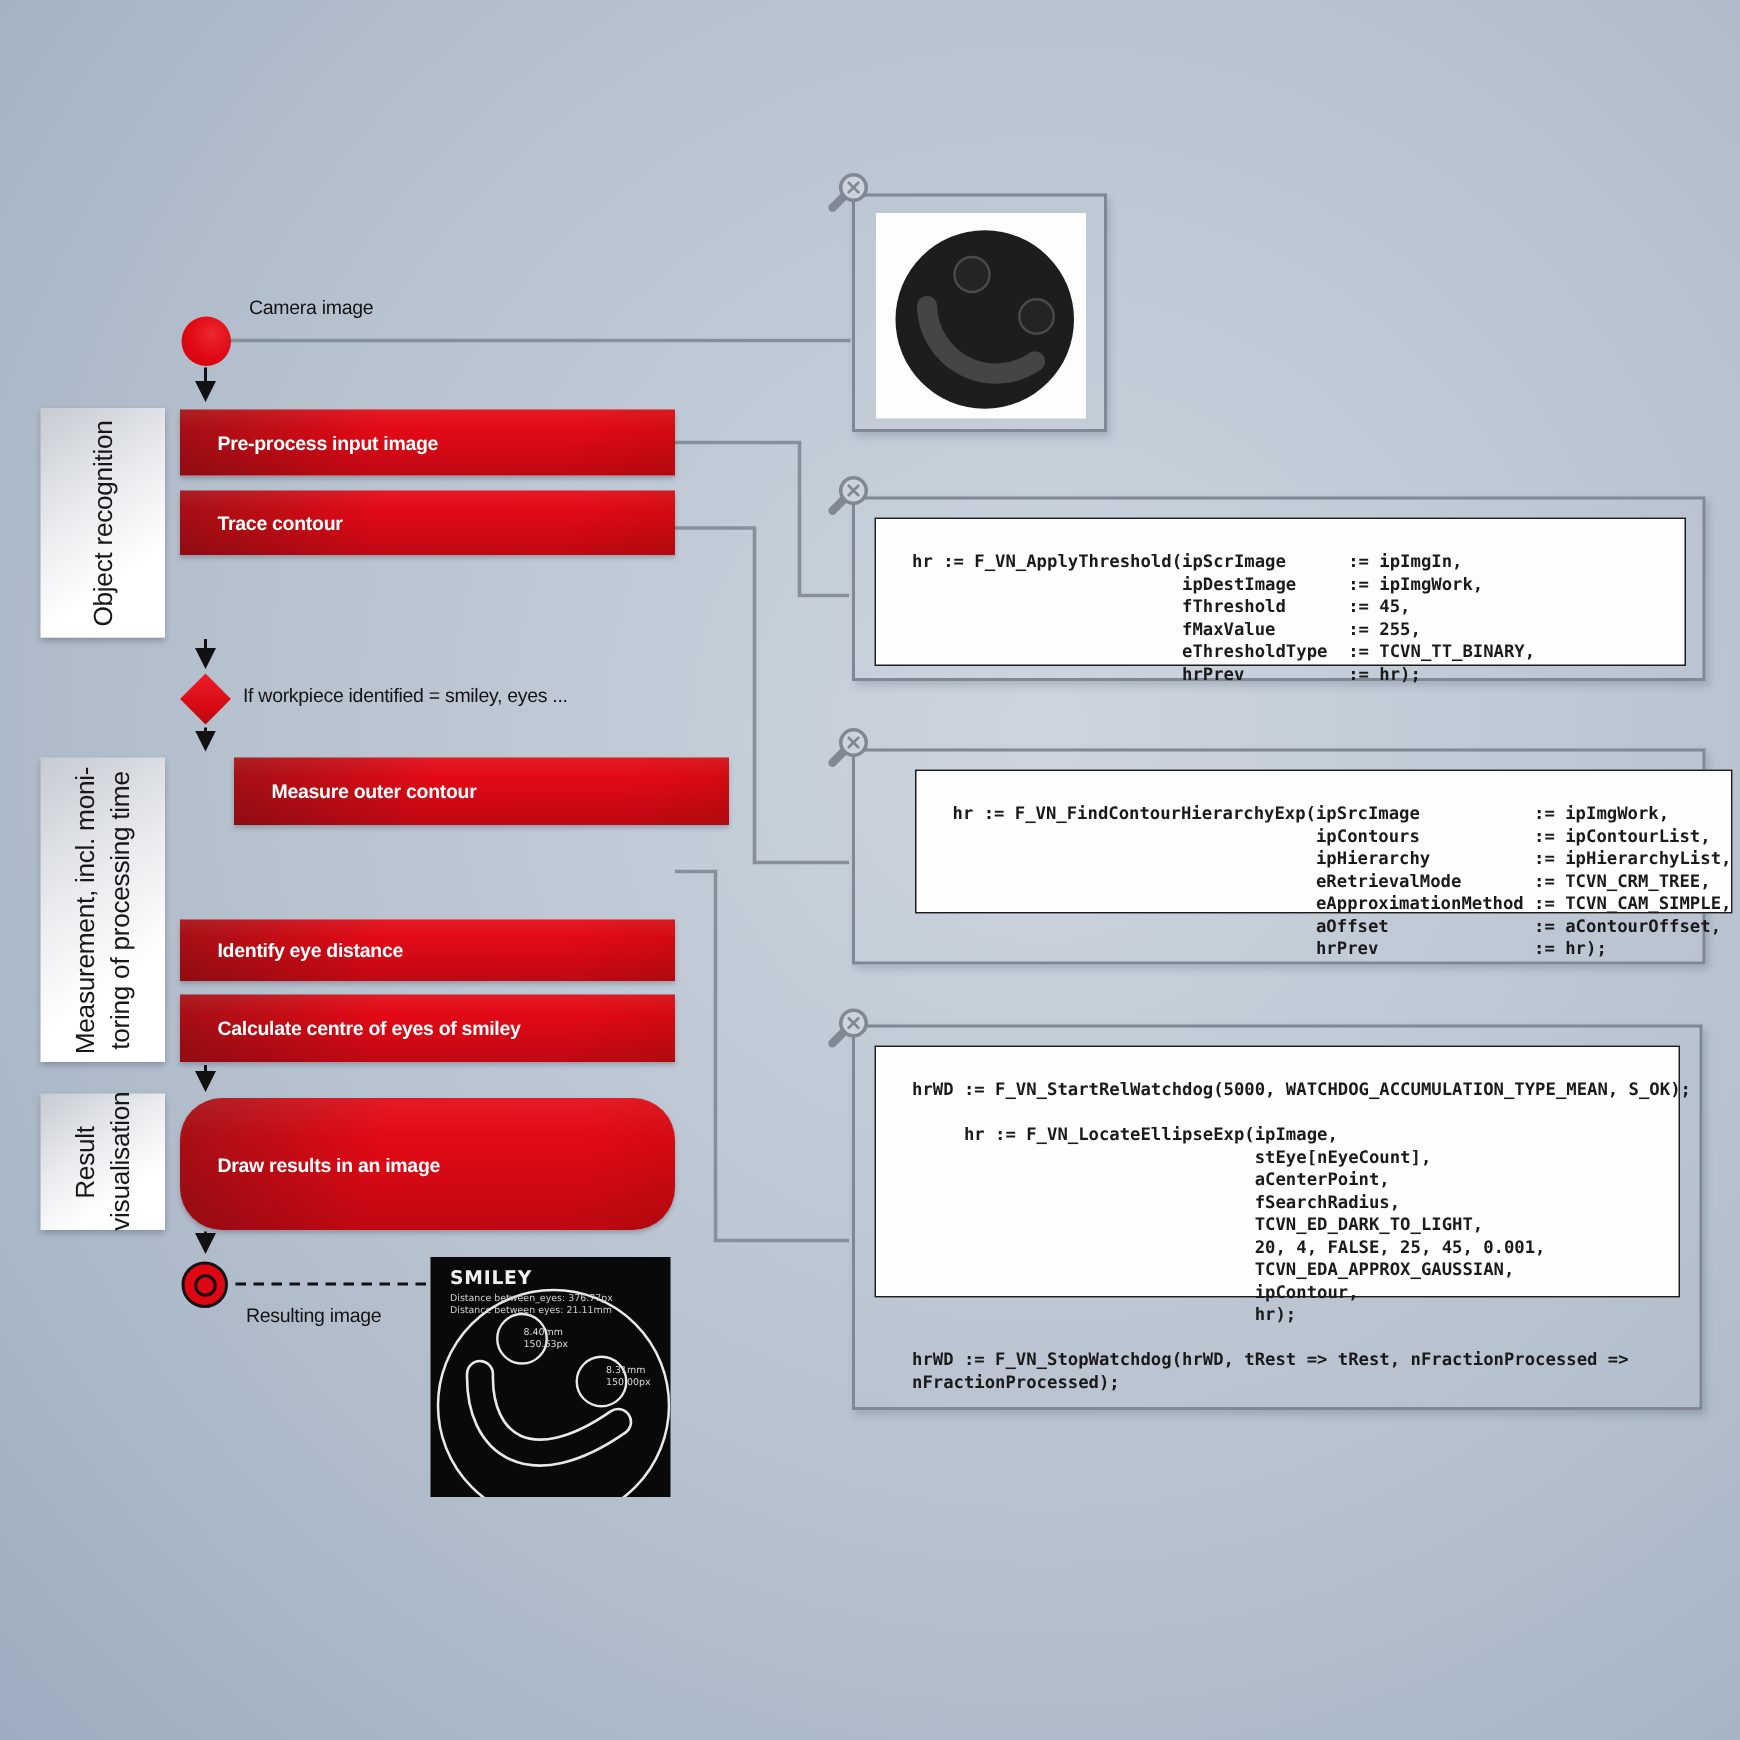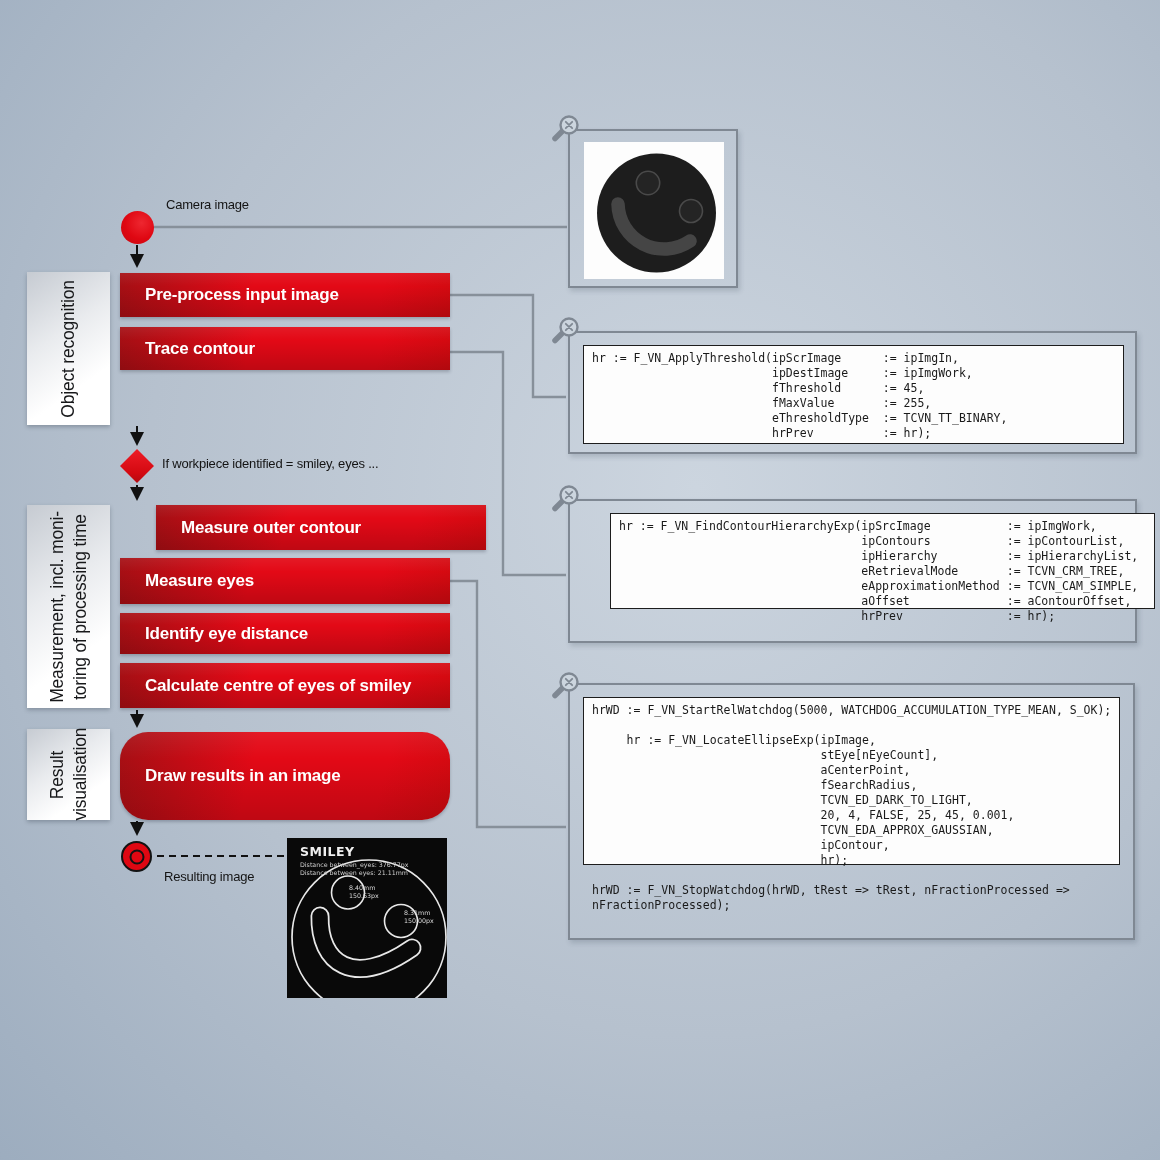--- a/index.html
+++ b/index.html
@@ -12,33 +12,33 @@
   #lines{position:absolute;left:0;top:0;z-index:1;}
   
   .frame{position:absolute;z-index:2;border:2.5px solid #7f8893;box-sizing:border-box;
          box-shadow:2px 3px 5px rgba(35,48,66,.18);}
   
   .zoomicon{position:absolute;z-index:5;width:34px;height:30px;}
   
   .whitebox{position:absolute;z-index:3;background:#fdfdfd;box-sizing:border-box;}
   .codebox{border:1.5px solid #1d1d1d;}
   .codebox pre{
-    margin:0;padding:5px 8px;font-family:"DejaVu Sans Mono","Liberation Mono",monospace;
-    font-size:11.5px;line-height:15px;color:#1a1a1a;white-space:pre;
+    margin:16px;padding:5px 8px;font-family:"DejaVu Sans Mono","Liberation Mono",monospace;
+    font-size:11.5px;line-height:15px;color:#1a1a1a;white-space:pre;font-weight:bold;
   }
   
   .step{
     position:absolute;z-index:3;left:120px;width:330px;box-sizing:border-box;
     display:flex;align-items:center;padding-left:25px;
     background:
       linear-gradient(to bottom, rgba(255,255,255,.07), rgba(255,255,255,0) 30%, rgba(0,0,0,.16) 100%),
       linear-gradient(105deg,#a40f14 0%, #e30916 40%, #e30916 78%, #d20a10 100%);
     box-shadow:0 2px 3px rgba(30,40,55,.25);
   }
-  .step span{color:#fff;font-size:17px;font-weight:700;letter-spacing:-.2px;}
+  .step span{color:#fff;font-size:13px;font-weight:700;letter-spacing:-.2px;}
   
   .sidegroup{
     position:absolute;z-index:2;left:27px;width:83px;
     background:linear-gradient(145deg,#c6cbd2 0%, #e9ebee 40%, #ffffff 72%);
     box-shadow:0 2px 4px rgba(30,40,55,.28);
   }
   .sidegroup .vlabel{
     position:absolute;left:50%;top:50%;transform:translate(-50%,-50%) rotate(-90deg);
     white-space:pre-line;text-align:center;color:#17181a;
     font-size:17.5px;line-height:1.32;font-weight:400;letter-spacing:-.2px;
@@ -107,23 +107,20 @@
     </div>
   <div class="step" style="top:327px;height:43px;">
     <span>Trace contour</span>
     </div>
 
   <div class="diamond" style="left:125px;top:454px;"></div>
   <div class="blabel" style="left:162px;top:456px;">If workpiece identified = smiley, eyes ...</div>
 
   <div class="step" style="top:505px;height:45px;margin-left:36px;">
     <span>Measure outer contour</span>
-    </div>
-  <div class="step" style="top:558px;height:46px;">
-    <span>Measure eyes</span>
     </div>
   <div class="step" style="top:613px;height:41px;">
     <span>Identify eye distance</span>
     </div>
   <div class="step" style="top:663px;height:45px;">
     <span>Calculate centre of eyes of smiley</span>
     </div>
   <div class="step" style="top:732px;height:88px;border-radius:28px;">
     <span>Draw results in an image</span>
     </div>

